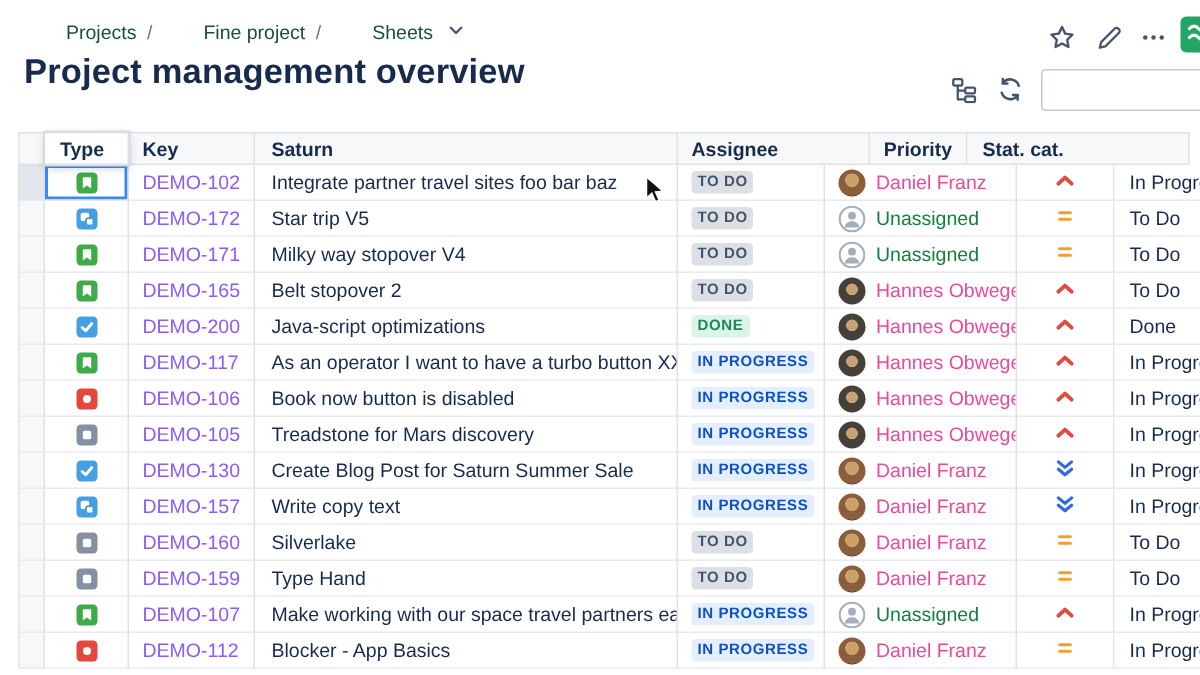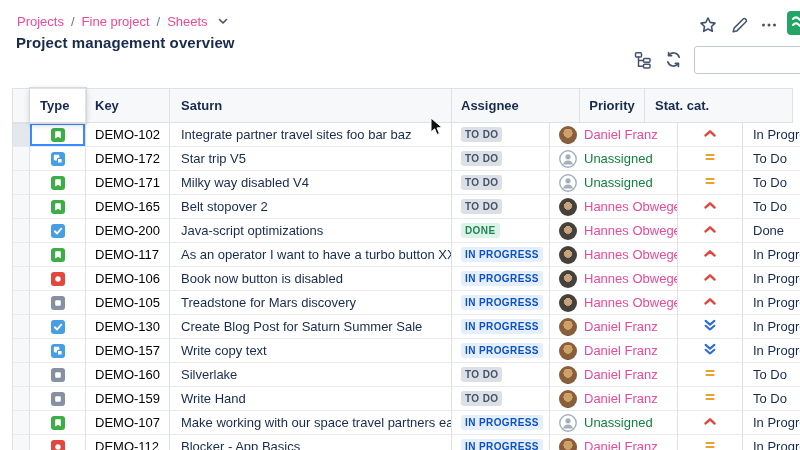--- a/index.html
+++ b/index.html
@@ -5,46 +5,46 @@
   * { margin:0; padding:0; box-sizing:border-box; }
   html,body { width:800px; height:450px; }
   body {
     font-family:"Liberation Sans", sans-serif;
     background:#fff; color:#172B4D;
     position:relative; overflow:hidden;
   }
   
   .breadcrumb { position:absolute; left:17px; top:14px; font-size:13px; color:#44546F;
     display:flex; align-items:center; gap:7px; }
-  .breadcrumb a { color:#ec4899; text-decoration:none; cursor:pointer; }
+  .breadcrumb a { color:#14532d; text-decoration:none; cursor:pointer;margin-left:27px; }
   .crumb-sep { color:#6B778C; }
   .crumb-chevron { font-size:10px; color:#44546F; margin-left:2px; }
-  .page-title { position:absolute; left:16px; top:34px; font-size:15px; font-weight:700; color:#172B4D; letter-spacing:.1px;}
+  .page-title { position:absolute; left:16px; top:34px; font-size:23px; font-weight:700; color:#172B4D; letter-spacing:.1px;}
   .icon-btn { position:absolute; top:13px; width:24px; height:24px; border:none; background:transparent;
     display:flex; align-items:center; justify-content:center; cursor:pointer; border-radius:3px; }
   .icon-btn svg { display:block; }
   .app-btn { position:absolute; left:787px; top:11px; width:28px; height:24px; background:#23A566;
     border:none; border-radius:4px; cursor:pointer; display:flex; align-items:center; justify-content:center; }
   .toolbar2-btn { position:absolute; top:49px; width:26px; height:24px; background:transparent; border:none;
     display:flex; align-items:center; justify-content:center; cursor:pointer; }
   .search-input { position:absolute; left:694px; top:46px; width:130px; height:28px;
     border:1px solid #C2C7D0; border-radius:3px; background:#fff; font-size:13px; padding:0 8px;
     font-family:"Liberation Sans", sans-serif; color:#172B4D; }
   
   .sheet { position:absolute; left:12px; top:88px; width:880px; }
   .trow { display:flex; }
   .cell { height:24px; display:flex; align-items:center; font-size:13px;
     border-right:1px solid #DFE1E6; border-bottom:1px solid #E7EAEF; background:#fff; overflow:hidden; white-space:nowrap; }
-  .hrow .cell { height:35px; background:#F7F8F9; font-weight:700; color:#172B4D;
+  .hrow .cell { height:22px; background:#F7F8F9; font-weight:700; color:#172B4D;
     border-bottom:1px solid #DFE1E6; border-top:1px solid #DFE1E6; }
   .c-gutter { width:18px; background:#F7F8F9 !important; border-left:1px solid #DFE1E6; }
   .trow:first-child .c-gutter { border-top:1px solid #DFE1E6; }
   .body .trow:first-child .c-gutter { background:#E4E7EC !important; }
   .c-type { width:56px; justify-content:center; }
-  .c-key { width:84px; padding-left:9px; color:#000000; }
+  .c-key { width:84px; padding-left:9px; color:#8b5cf6; }
   .c-summary { width:282px; padding-left:11px; }
   .c-status { width:98px; padding-left:9px; }
   .c-assignee { width:128px; padding-left:9px; gap:7px; }
   .c-priority { width:65px; justify-content:center; }
   .c-statcat { width:148px; padding-left:10px; }
   .hrow .c-type { background:#fff; position:relative; z-index:2;
     box-shadow:0 0 0 1px #D5D9E0, 0 2px 6px rgba(9,30,66,.22); justify-content:flex-start; padding-left:10px;}
   .cell.focused { box-shadow:inset 0 0 0 2px #388BFF; position:relative; z-index:1; }
   .type-icon { width:14px; height:14px; border-radius:3px; display:flex; align-items:center; justify-content:center; }
   .badge { font-size:10px; font-weight:700; letter-spacing:.4px; padding:2px 4px 1px; border-radius:3px; line-height:12px; }
@@ -221,21 +221,21 @@
       <span class="type-icon" style="background:#3FAB49">
         <svg width="14" height="14" viewBox="0 0 14 14">
               <path d="M4.7 3.2 h4.6 q.5 0 .5 .5 v6.9 L7 8.7 4.2 10.6 V3.7 q0-.5 .5-.5 Z" fill="#fff"></path>
             </svg>
       </span>
     </div>
     <div class="cell c-key">
           <span>DEMO-171</span>
         </div>
     <div class="cell c-summary">
-          <span>Milky way disabled V4</span>
+          <span>Milky way stopover V4</span>
         </div>
     <div class="cell c-status">
       <span class="badge todo">TO DO</span>
     </div>
     <div class="cell c-assignee">
       <span class="avatar">
       <svg width="18" height="18" viewBox="0 0 18 18">
         <circle cx="9" cy="9" r="8.2" fill="#fff" stroke="#A6AEBB" stroke-width="1.4"></circle>
         <circle cx="9" cy="6.8" r="2.6" fill="#A6AEBB"></circle>
         <path d="M3.9 14.6 c.8-2.8 2.9-4.1 5.1-4.1 s4.3 1.3 5.1 4.1" fill="#A6AEBB"></path>
@@ -526,21 +526,21 @@
       <span class="type-icon" style="background:#8590A2">
         <svg width="14" height="14" viewBox="0 0 14 14">
               <rect x="4.2" y="4.2" width="5.6" height="5.6" rx="1.2" fill="#fff"></rect>
             </svg>
       </span>
     </div>
     <div class="cell c-key">
           <span>DEMO-159</span>
         </div>
     <div class="cell c-summary">
-          <span>Write Hand</span>
+          <span>Type Hand</span>
         </div>
     <div class="cell c-status">
       <span class="badge todo">TO DO</span>
     </div>
     <div class="cell c-assignee">
       <span class="avatar daniel"></span>
       <span class="assignee-name">Daniel Franz</span>
     </div>
     <div class="cell c-priority">
       <span>

